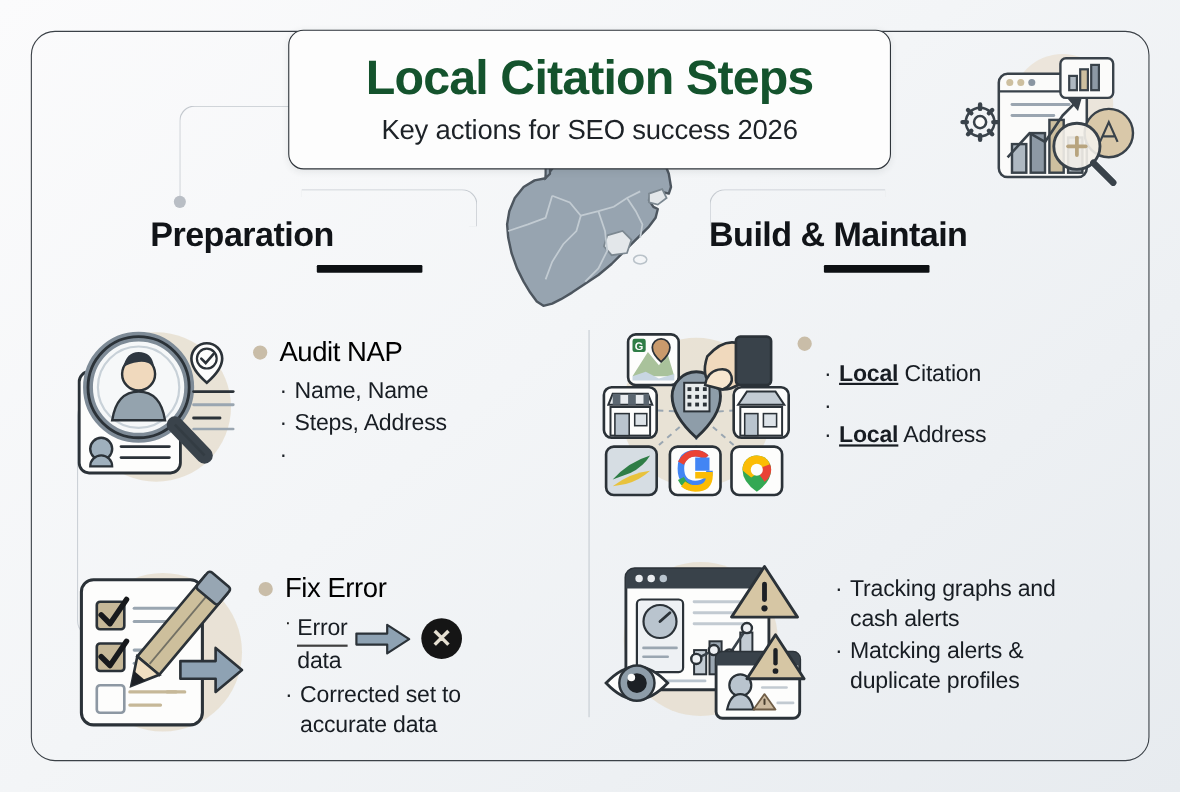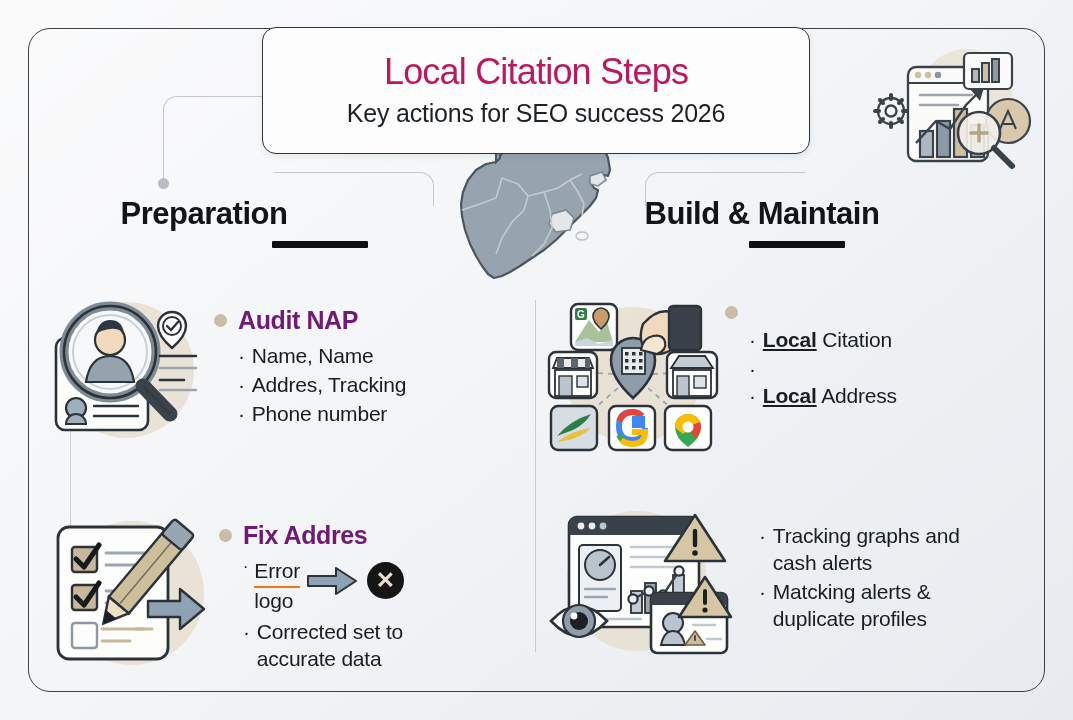--- a/index.html
+++ b/index.html
@@ -79,38 +79,38 @@
     width: 548px; height: 127px;
     background: #fdfdfd;
     border: 1.4px solid #2f353b;
     border-radius: 14px;
     z-index: 5;
     display: flex; flex-direction: column;
     align-items: center; justify-content: center;
     box-shadow: 0 2px 7px rgba(40,50,60,.09);
   }
   #title-main {
-    font-size: 36px; font-weight: 400; color: #be185d;
+    font-size: 44px; font-weight: 700; color: #14532d;
     letter-spacing: -0.8px; line-height: 1.05;
   }
   #title-sub {
     font-size: 25px; font-weight: 400; color: #1d2227;
     margin-top: 9px; letter-spacing: -0.2px;
   }
 
   
   #hero-icon {
     position: absolute; left: 866px; top: 33px;
     width: 180px; height: 140px; z-index: 4;
   }
   #hero-icon svg { width: 100%; height: 100%; display: block; }
 
   
   .column { position: absolute; z-index: 3; }
-  #col-left  { left: 44px;  top: 196px; width: 470px; }
+  #col-left  { left: 60px;  top: 196px; width: 470px; }
   #col-right { left: 545px; top: 196px; width: 500px; }
 
   .col-head {
     text-align: center;
     font-size: 31px; font-weight: 700; color: #111418;
     letter-spacing: -0.5px;
   }
   #col-left .col-head  { padding-right: 150px; }
   #col-right .col-head { padding-right: 66px; }
   .head-rule {
@@ -131,33 +131,33 @@
   .item-icon { flex: 0 0 auto; }
   .item-icon svg { display: block; }
 
   .item-text { padding-top: 16px; }
   .item-title-row { display: flex; align-items: center; gap: 11px; }
   .dot {
     width: 13px; height: 13px; border-radius: 50%;
     background: #c9bda8; flex: 0 0 auto;
   }
   .item-title {
-    font-size: 25px; font-weight: 700; color: #701a75;
+    font-size: 25px; font-weight: 400; color: #000000;
     letter-spacing: -0.4px;
   }
   .bullets { margin-top: 8px; padding-left: 24px; }
   .bullet {
     display: flex; align-items: flex-start; gap: 7px;
     font-size: 21px; color: #181d23; line-height: 1.28;
     margin-top: 2px; letter-spacing: -0.2px;
   }
   .bullet .bdot { line-height: 1.22; }
   .bullet b { font-weight: 600; text-decoration: underline; }
   .bullet .underlined {
-    border-bottom: 2px solid #f97316;
+    border-bottom: 2px solid #404040;
     padding-bottom: 1px;
   }
 
   
   #fix-row { display: flex; align-items: flex-start; gap: 6px; }
   #fix-inline { display: flex; align-items: center; gap: 9px; margin-top: 4px; }
   #x-badge {
     width: 37px; height: 37px; border-radius: 50%;
     background: #151515;
     display: flex; align-items: center; justify-content: center;
@@ -294,25 +294,24 @@
         <span class="dot"></span>
         <span class="item-title">Audit NAP</span>
       </div>
       <div class="bullets">
         <div class="bullet">
           <span class="bdot">·</span>
           <span>Name, Name</span>
         </div>
         <div class="bullet">
           <span class="bdot">·</span>
-          <span>Addres, Tracking</span>
-        </div>
-        <div class="bullet">
-          <span class="bdot">·</span>
-          <span>Phone number</span>
+          <span>Steps, Address</span>
+        </div>
+        <div class="bullet">
+          <span class="bdot">·</span>
         </div>
       </div>
     </div>
   </div>
 
   <div class="item" id="item-fix">
     <div class="item-icon">
       <svg width="175" height="175" viewBox="0 0 175 175">
         <circle cx="88" cy="88" r="72" fill="#e6ddcd" opacity=".8"></circle>
         <rect x="14" y="22" width="110" height="132" rx="11" fill="#fdfdfc" stroke="#2b3238" stroke-width="2.8"></rect>
@@ -336,31 +335,31 @@
           <rect x="80" y="4" width="26" height="20" rx="3" fill="#97a6b3" stroke="#2b3238" stroke-width="2.4"></rect>
           <path d="M80 106 L93 130 L106 106 Z" fill="#f0dfc2" stroke="#2b3238" stroke-width="2.4"></path>
           <path d="M86 118 L93 130 L100 118 Z" fill="#1c2025"></path>
         </g>
         <path d="M104 96 L136 96 L136 84 L160 104 L136 124 L136 112 L104 112 Z" fill="#8ea2b3" stroke="#2b3238" stroke-width="2.4" stroke-linejoin="round"></path>
       </svg>
     </div>
     <div class="item-text">
       <div class="item-title-row">
         <span class="dot"></span>
-        <span class="item-title">Fix Addres</span>
+        <span class="item-title">Fix Error</span>
       </div>
       <div class="bullets">
         <div id="fix-row">
           <span class="bdot">·</span>
           <div>
             <div class="bullet" style="margin:0">
               <span class="underlined">Error</span>
             </div>
             <div class="bullet" style="margin:0">
-              <span>logo</span>
+              <span>data</span>
             </div>
           </div>
           <div id="fix-inline">
             <svg class="mini-arrow" width="52" height="30" viewBox="0 0 52 30">
               <path d="M2 10 L30 10 L30 2 L50 15 L30 28 L30 20 L2 20 Z" fill="#8ea2b3" stroke="#2b3238" stroke-width="2" stroke-linejoin="round"></path>
             </svg>
             <div id="x-badge">
               <span>✕</span>
             </div>
           </div>

